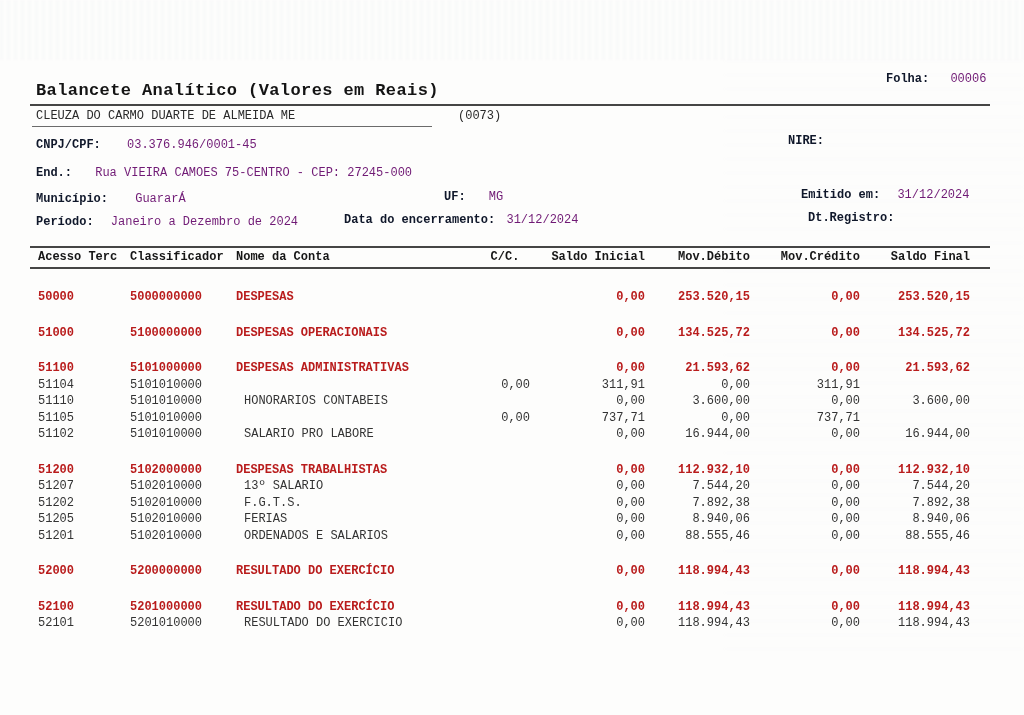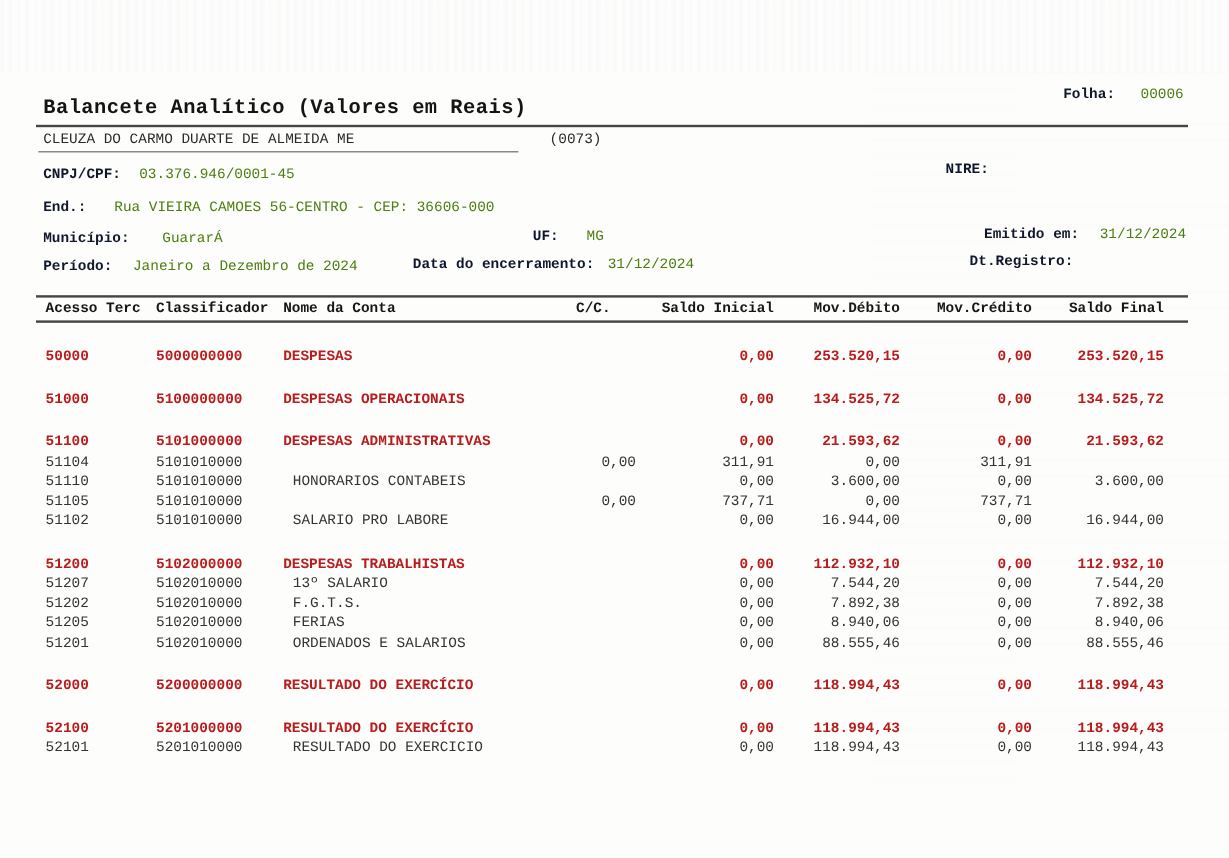--- a/index.html
+++ b/index.html
@@ -15,40 +15,40 @@
     background:repeating-linear-gradient(90deg,#8fa3b5 0 3px,transparent 3px 7px);
     opacity:0.035;filter:blur(1px);pointer-events:none;
   }
   .scan-noise2{
     position:absolute;right:0;top:60px;width:300px;height:600px;
     background:repeating-linear-gradient(180deg,#9aa8b8 0 2px,transparent 2px 14px);
     opacity:0.02;filter:blur(1.5px);pointer-events:none;
   }
   .abs{position:absolute;white-space:nowrap;}
   .lbl{font-weight:bold;color:#0f172a;}
-  .val{color:#4d7c0f;}
+  .val{color:#701a75;}
   .fs12{font-size:12px;}
   .title{
     font-size:17px;font-weight:bold;letter-spacing:0.4px;color:#141414;
   }
   .rule{position:absolute;background:#454545;}
   .rule-thin{position:absolute;background:#6b6b6b;}
 
   
   .thead-row,.trow{
     display:grid;
     grid-template-columns:92px 102px 248px 50px 115px 105px 110px 110px;
     font-size:12px;line-height:16.5px;
   }
   .thead-row{position:absolute;left:38px;top:249px;width:932px;font-weight:bold;color:#161616;}
   .tbody{position:absolute;left:38px;top:272px;width:932px;}
   .tgroup{margin-top:19px;}
   .tgroup:first-child{margin-top:17px;}
   .c-num,.h-num{text-align:right;}
-  .c-cc,.h-cc{text-align:left;}
+  .c-cc,.h-cc{text-align:center;}
   .c-nome{padding-left:4px;}
   .indent .c-nome{padding-left:12px;}
   .trow{color:#333;}
   .trow.bold{font-weight:bold;color:#b91c1c;}
 </style>
 </head>
 <body>
 
 <div class="scan-noise"></div>
 <div class="scan-noise2"></div>
@@ -60,38 +60,38 @@
 
 <div class="abs title" style="left:36px;top:81px;">Balancete Analítico (Valores em Reais)</div>
 <div class="rule" style="left:30px;top:104px;width:960px;height:2px;"></div>
 
 <div class="abs fs12" style="left:36px;top:109px;">CLEUZA DO CARMO DUARTE DE ALMEIDA ME</div>
 <div class="abs fs12" style="left:458px;top:109px;">(0073)</div>
 <div class="rule-thin" style="left:32px;top:126px;width:400px;height:1px;"></div>
 
 <div class="abs fs12" style="left:36px;top:138px;">
   <span class="lbl">CNPJ/CPF:</span>
-  <span class="val" style="margin-left:8px;">03.376.946/0001-45</span>
+  <span class="val" style="margin-left:19px;">03.376.946/0001-45</span>
 </div>
 <div class="abs fs12 lbl" style="left:788px;top:134px;">NIRE:</div>
 
 <div class="abs fs12" style="left:36px;top:166px;">
   <span class="lbl">End.:</span>
-  <span class="val" style="margin-left:16px;">Rua VIEIRA CAMOES 56-CENTRO - CEP: 36606-000</span>
+  <span class="val" style="margin-left:16px;">Rua VIEIRA CAMOES 75-CENTRO - CEP: 27245-000</span>
 </div>
 
 <div class="abs fs12" style="left:36px;top:192px;">
   <span class="lbl">Município:</span>
   <span class="val" style="margin-left:20px;">GuararÁ</span>
 </div>
 <div class="abs fs12" style="left:444px;top:190px;">
   <span class="lbl">UF:</span>
   <span class="val" style="margin-left:16px;">MG</span>
 </div>
-<div class="abs fs12" style="left:820px;top:188px;">
+<div class="abs fs12" style="left:801px;top:188px;">
   <span class="lbl">Emitido em:</span>
   <span class="val" style="margin-left:10px;">31/12/2024</span>
 </div>
 
 <div class="abs fs12" style="left:36px;top:215px;">
   <span class="lbl">Período:</span>
   <span class="val" style="margin-left:10px;">Janeiro a Dezembro de 2024</span>
 </div>
 <div class="abs fs12" style="left:344px;top:213px;">
   <span class="lbl">Data do encerramento:</span>

